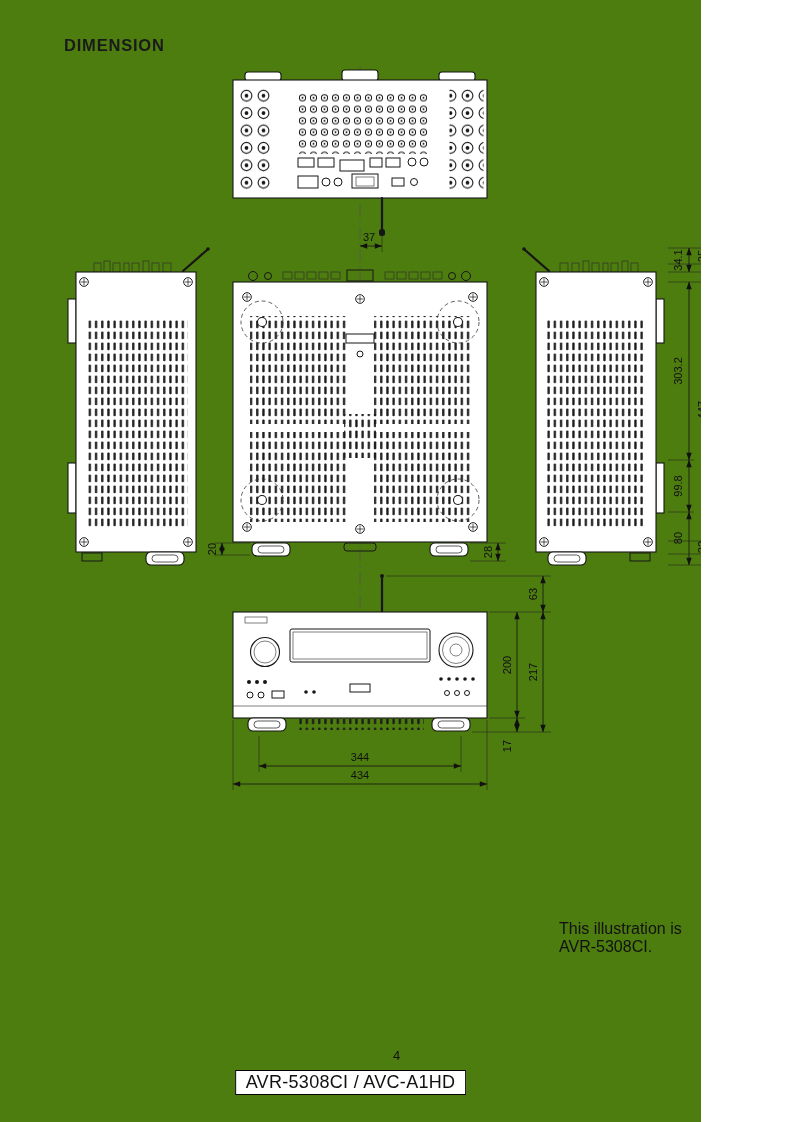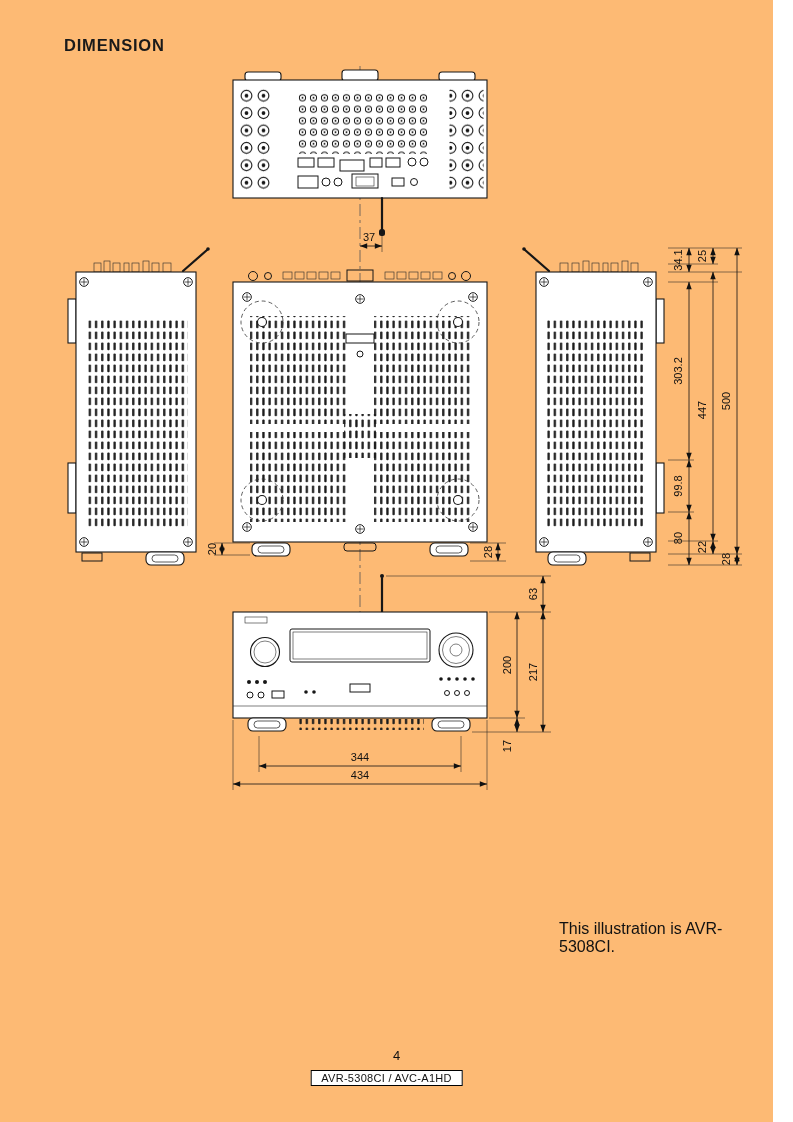--- a/index.html
+++ b/index.html
@@ -1,23 +1,23 @@
 <!DOCTYPE html>
 <html><head>
 <meta charset="utf-8">
 <style>
   *{margin:0;padding:0;box-sizing:border-box}
   html,body{width:793px;height:1122px}
   body{background:#fff;font-family:"Liberation Sans",sans-serif;color:#111;position:relative}
-  .page{position:absolute;inset:0;width:773px;height:1122px;background:#fdba74;overflow:hidden}
+  .page{position:absolute;inset:0;width:701px;height:1122px;background:#4d7c0f;overflow:hidden}
   .title{position:absolute;left:64px;top:36px;font-size:16.5px;font-weight:600;letter-spacing:.8px;color:#1a1a1a}
   .drawing{position:absolute;left:0;top:0}
   .note{position:absolute;left:559px;top:920px;font-size:16px;color:#111}
   .pageno{position:absolute;left:0;top:1048px;width:793px;text-align:center;font-size:13px}
-  .footerbox{position:absolute;left:50%;top:1070px;transform:translateX(-50%);border:1.6px solid #000;padding:1px 10px;font-size:11px;letter-spacing:.3px;background:#fff;white-space:nowrap}
+  .footerbox{position:absolute;left:50%;top:1070px;transform:translateX(-50%);border:1.6px solid #000;padding:1px 10px;font-size:18px;letter-spacing:.3px;background:#fff;white-space:nowrap}
   
   .fw{fill:#fff;stroke:#161616;stroke-width:1.1}
   .ln{fill:none;stroke:#161616;stroke-width:1}
   .thin{fill:none;stroke:#2a2a2a;stroke-width:.6}
   .dark{fill:#161616;stroke:none}
   .ant{stroke:#161616;stroke-width:2.2;fill:none;stroke-linecap:round}
   .cl{stroke:#555;stroke-width:.8;stroke-dasharray:12 4 3 4;fill:none}
   .dsh{fill:none;stroke:#333;stroke-width:.8;stroke-dasharray:4 3}
   .ext{stroke:#222;stroke-width:.55;fill:none}
   .dln{stroke:#111;stroke-width:.8;fill:none}

